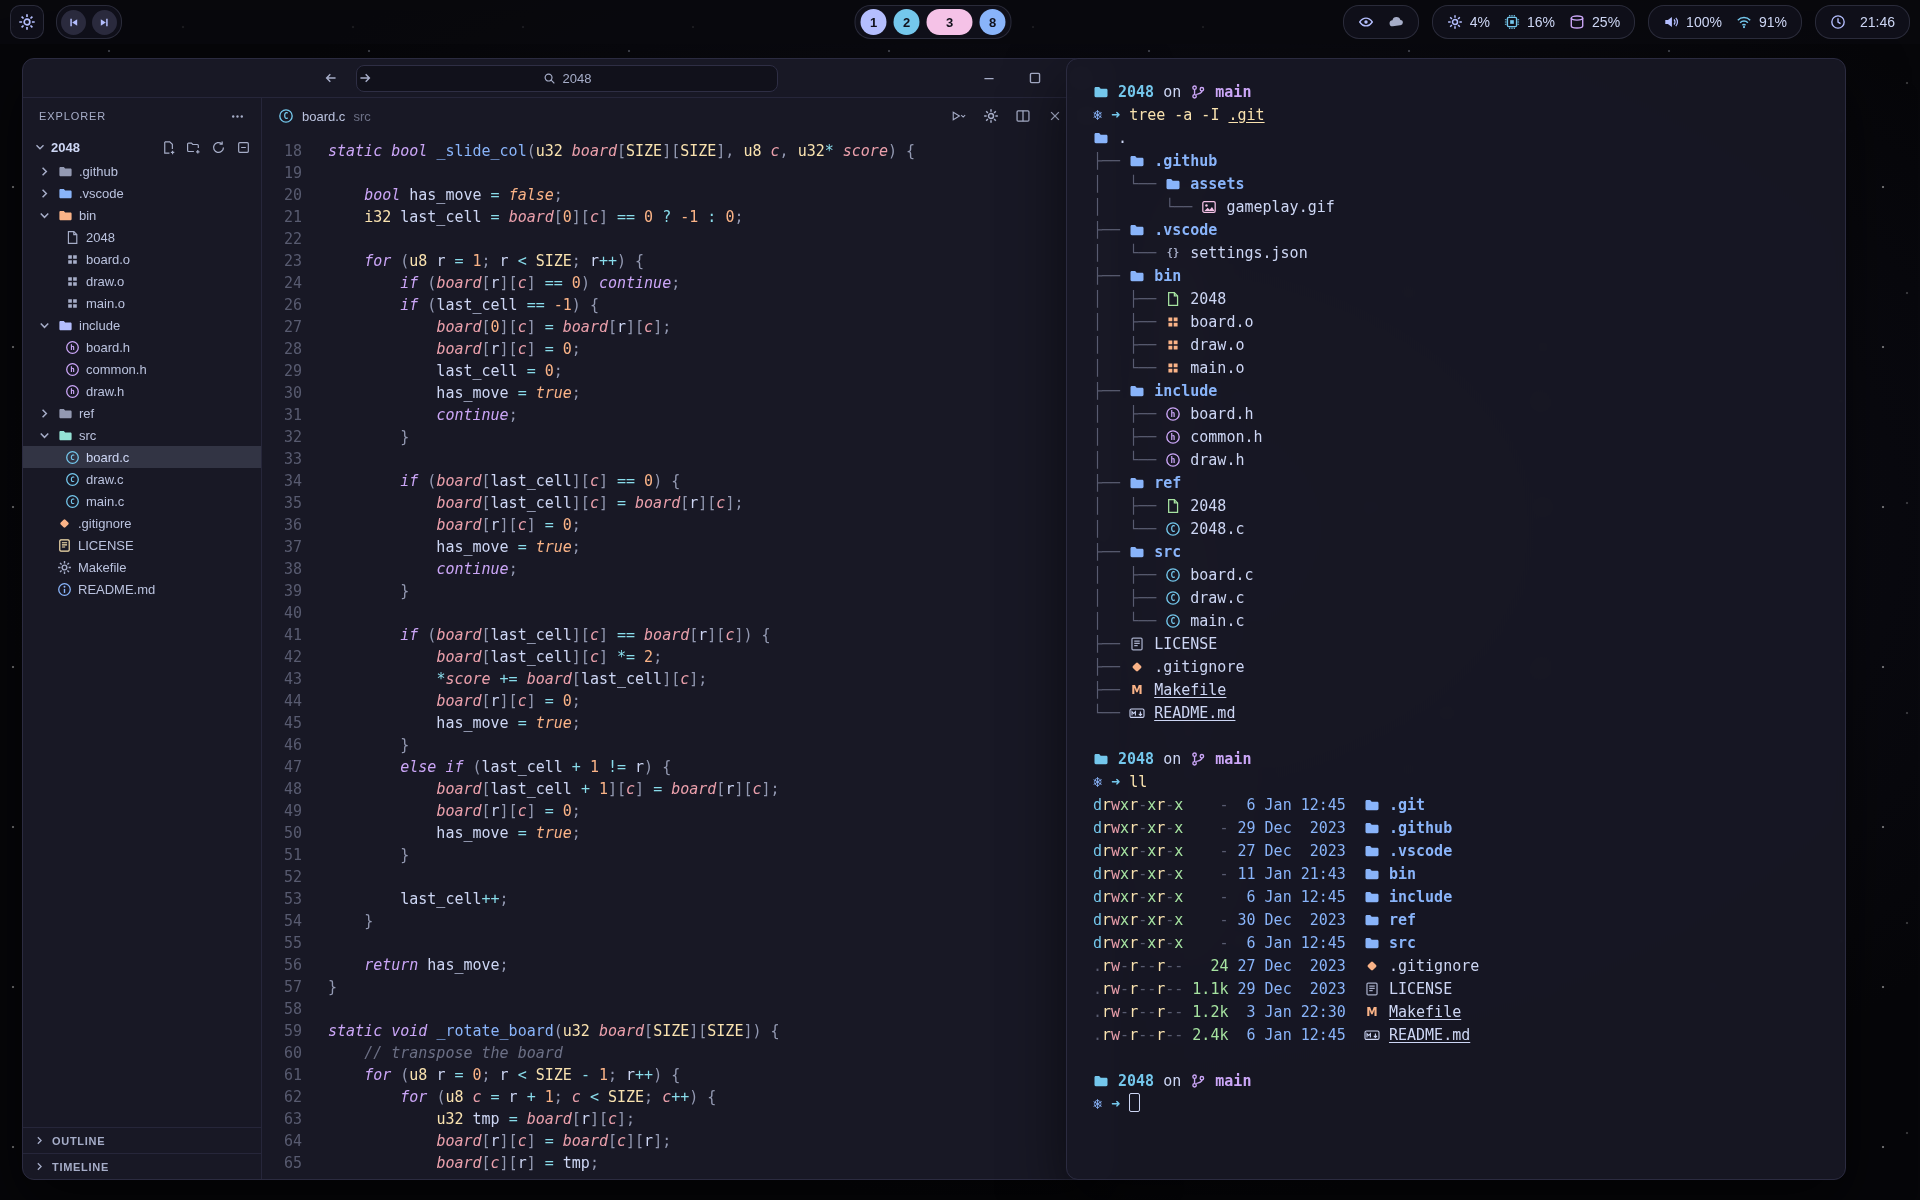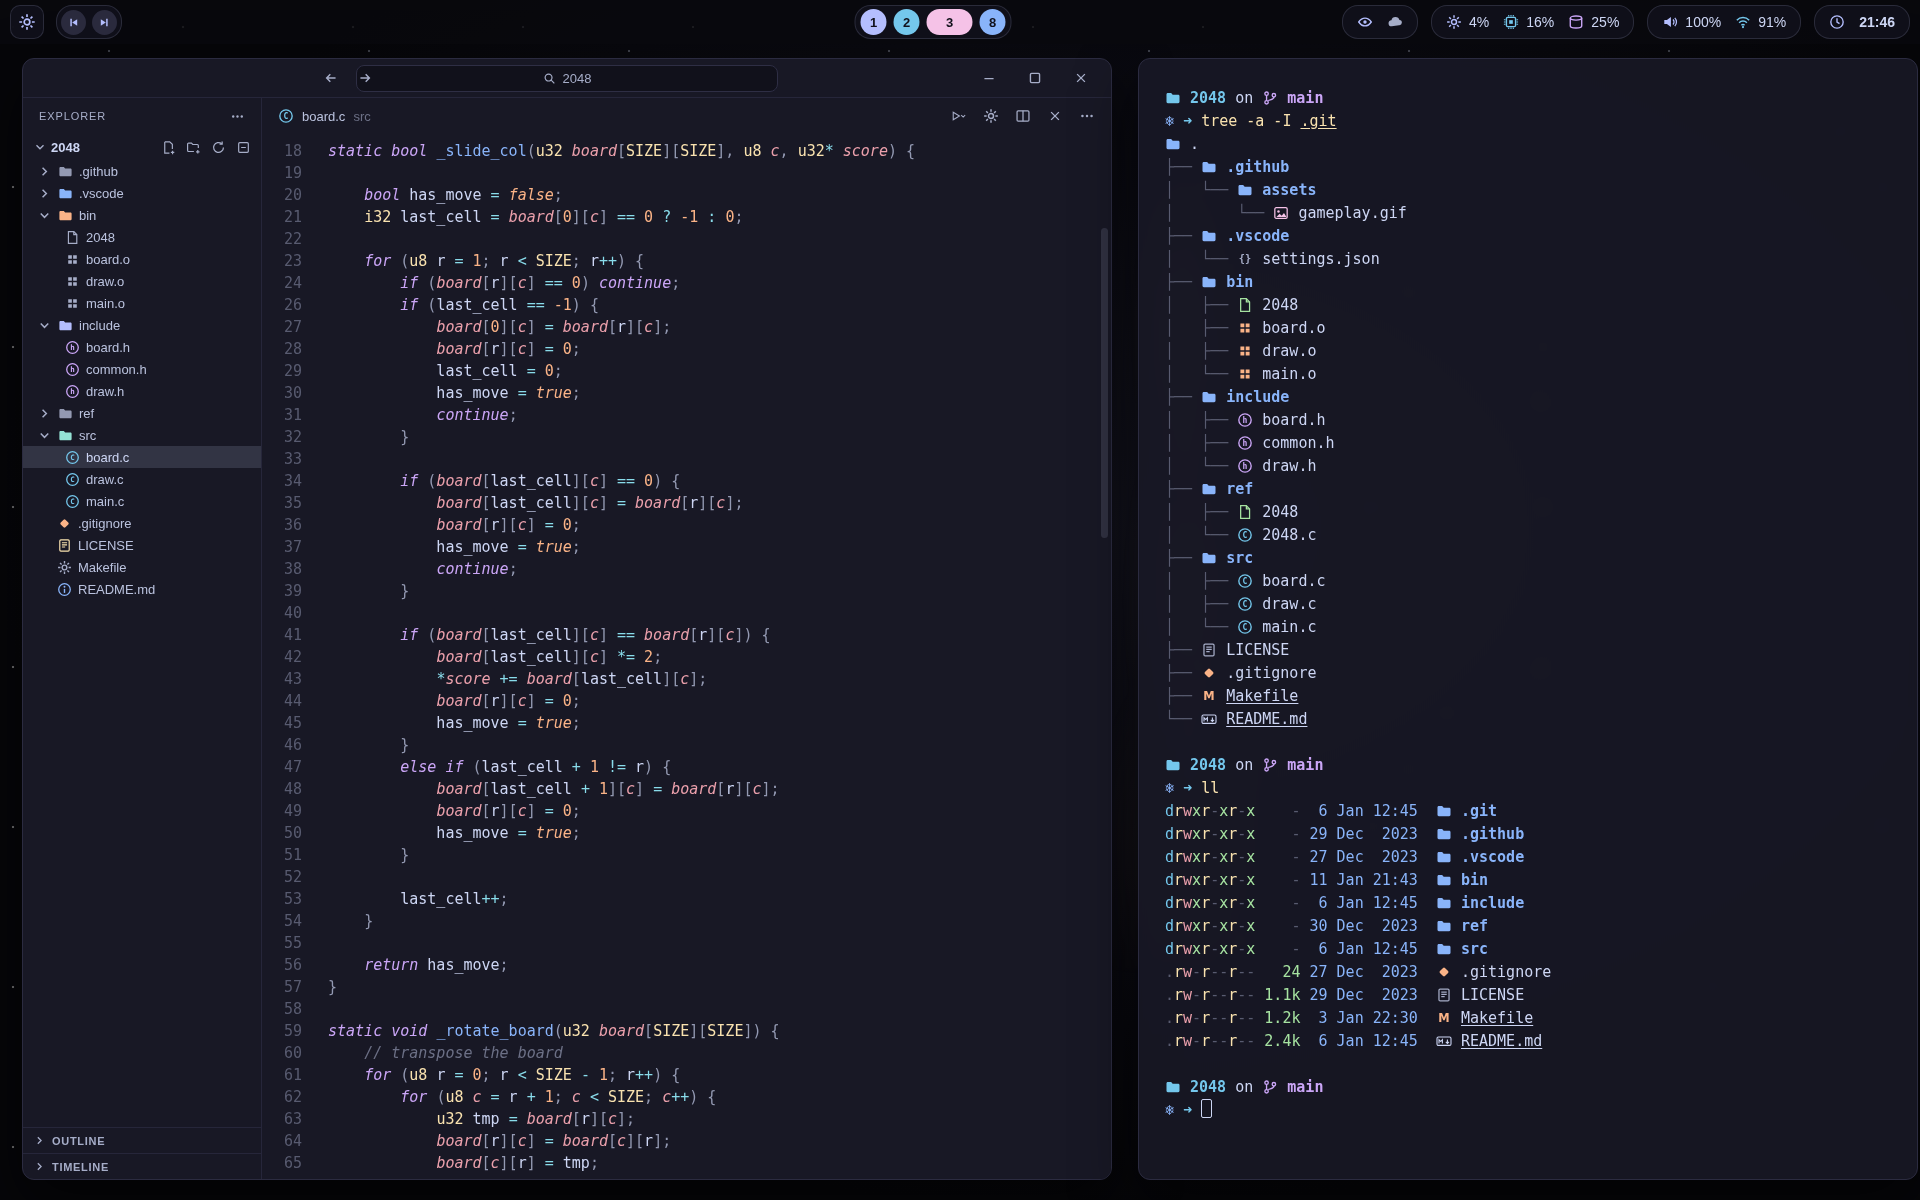--- a/index.html
+++ b/index.html
@@ -47,32 +47,32 @@
   .media-pill{padding:0 4px;gap:6px;}
   .circle-btn{width:25px;height:25px;border-radius:50%;background:#2a2a3d;border:none;
     display:flex;align-items:center;justify-content:center;color:var(--lav);padding:0;}
   .circle-btn .ico{width:13px;height:13px;}
   .workspaces{position:absolute;left:calc(50% - 27px);transform:translateX(-50%);padding:0 5px;gap:7px;}
   .ws{width:26px;height:26px;border-radius:50%;border:none;display:flex;align-items:center;
     justify-content:center;font-weight:bold;font-size:13px;color:#11111b;font-family:inherit;}
   .ws.active{width:46px;border-radius:13px;}
   .topbar .right{margin-left:auto;display:flex;align-items:center;gap:13px;}
   .stat{display:flex;align-items:center;gap:7px;}
-  .clock-text{font-weight:700;}
+  .clock-text{font-weight:400;}
 
   
   .ico{display:inline-flex;width:16px;height:16px;align-items:center;justify-content:center;flex:none;}
   .ico svg{width:100%;height:100%;display:block;}
 
   
   .window{position:absolute;top:58px;height:1122px;z-index:2;border:1px solid #2b2b40;border-radius:12px;
     box-shadow:0 24px 60px rgba(0,0,0,.55);overflow:hidden;box-sizing:border-box;}
   .editor-window{left:22px;width:1090px;background:var(--mantle);display:flex;flex-direction:column;}
-  .terminal-window{left:1138px;width:780px;background:rgba(24,24,37,.93);backdrop-filter:blur(6px);
-    padding:28px 26px;font-family:"DejaVu Sans Mono",monospace;font-size:15px;line-height:23px;color:var(--txt);}
+  .terminal-window{left:1066px;width:780px;background:rgba(24,24,37,.93);backdrop-filter:blur(6px);
+    padding:22px 26px;font-family:"DejaVu Sans Mono",monospace;font-size:15px;line-height:23px;color:var(--txt);}
 
   
   .titlebar{height:38px;flex:none;display:flex;align-items:center;justify-content:center;
     border-bottom:1px solid #26263a;position:relative;}
   .nav{position:absolute;left:300px;display:flex;gap:18px;color:var(--sub);}
   .icon-btn,.ctl-btn{background:none;border:none;padding:0;color:var(--sub);display:inline-flex;}
   .searchbox{width:420px;height:25px;border-radius:8px;background:#11111b;border:1px solid #2e2e44;
     display:flex;align-items:center;justify-content:center;gap:7px;color:var(--sub);font-size:13px;}
   .searchbox .ico{width:13px;height:13px;}
   .controls{position:absolute;right:22px;display:flex;gap:30px;color:var(--sub);}

